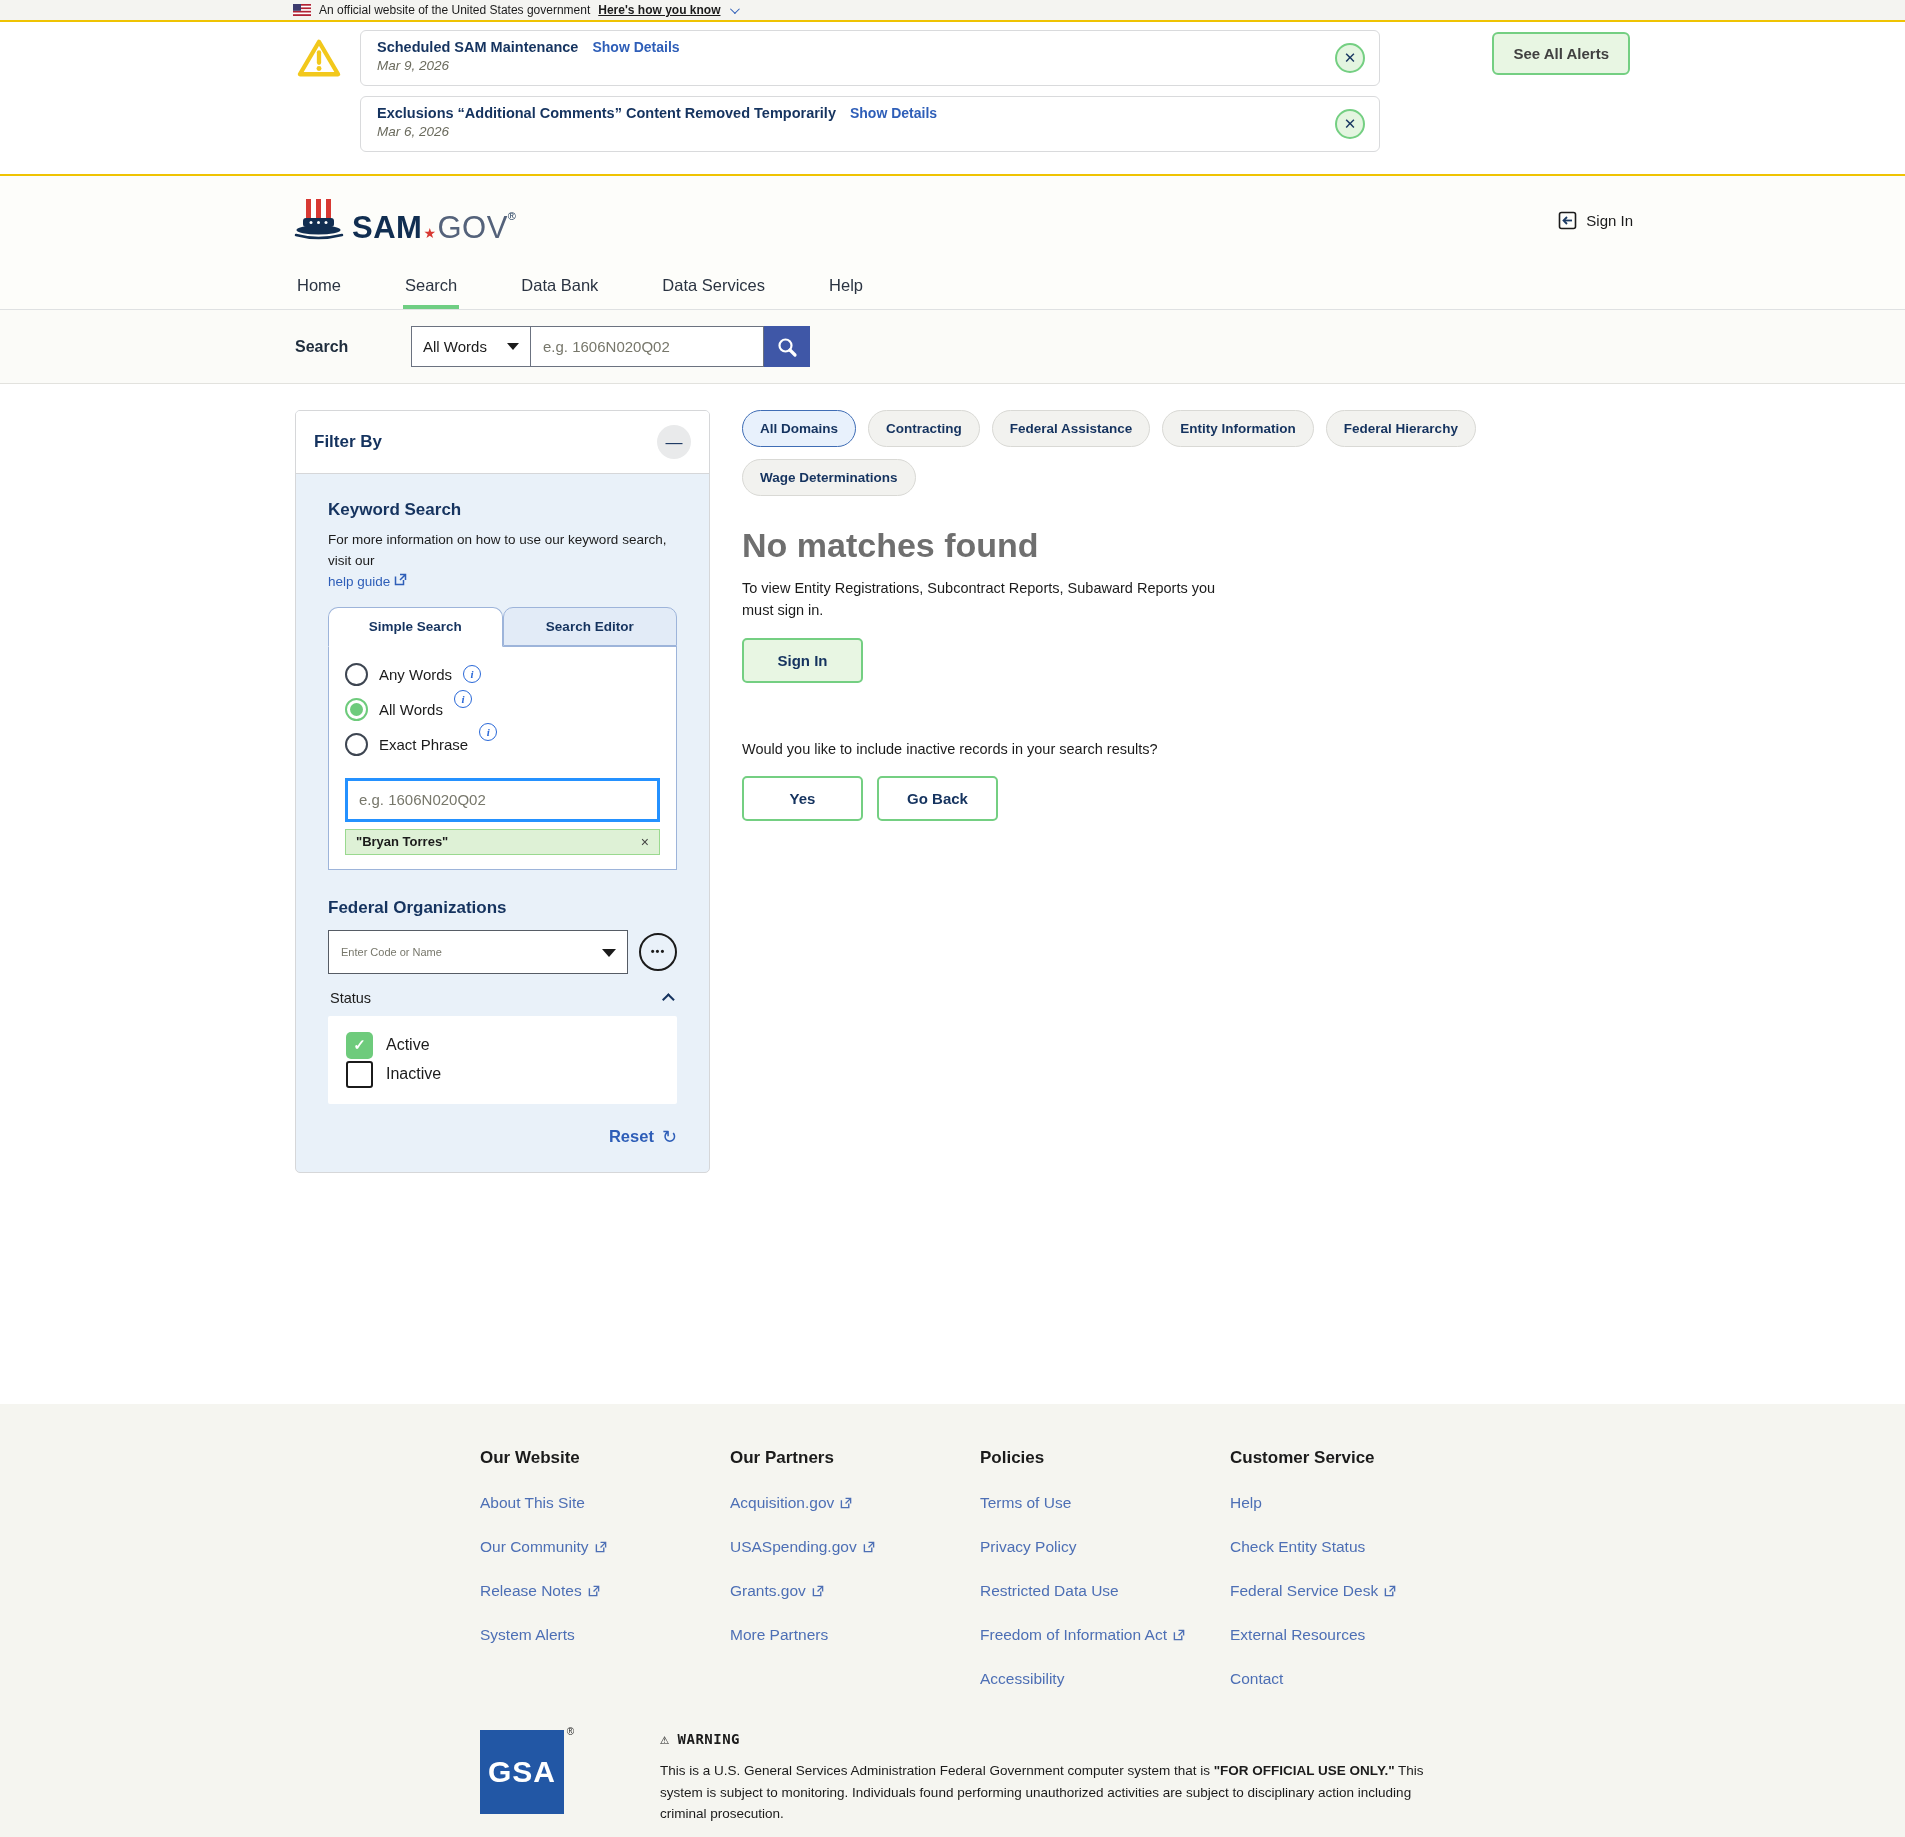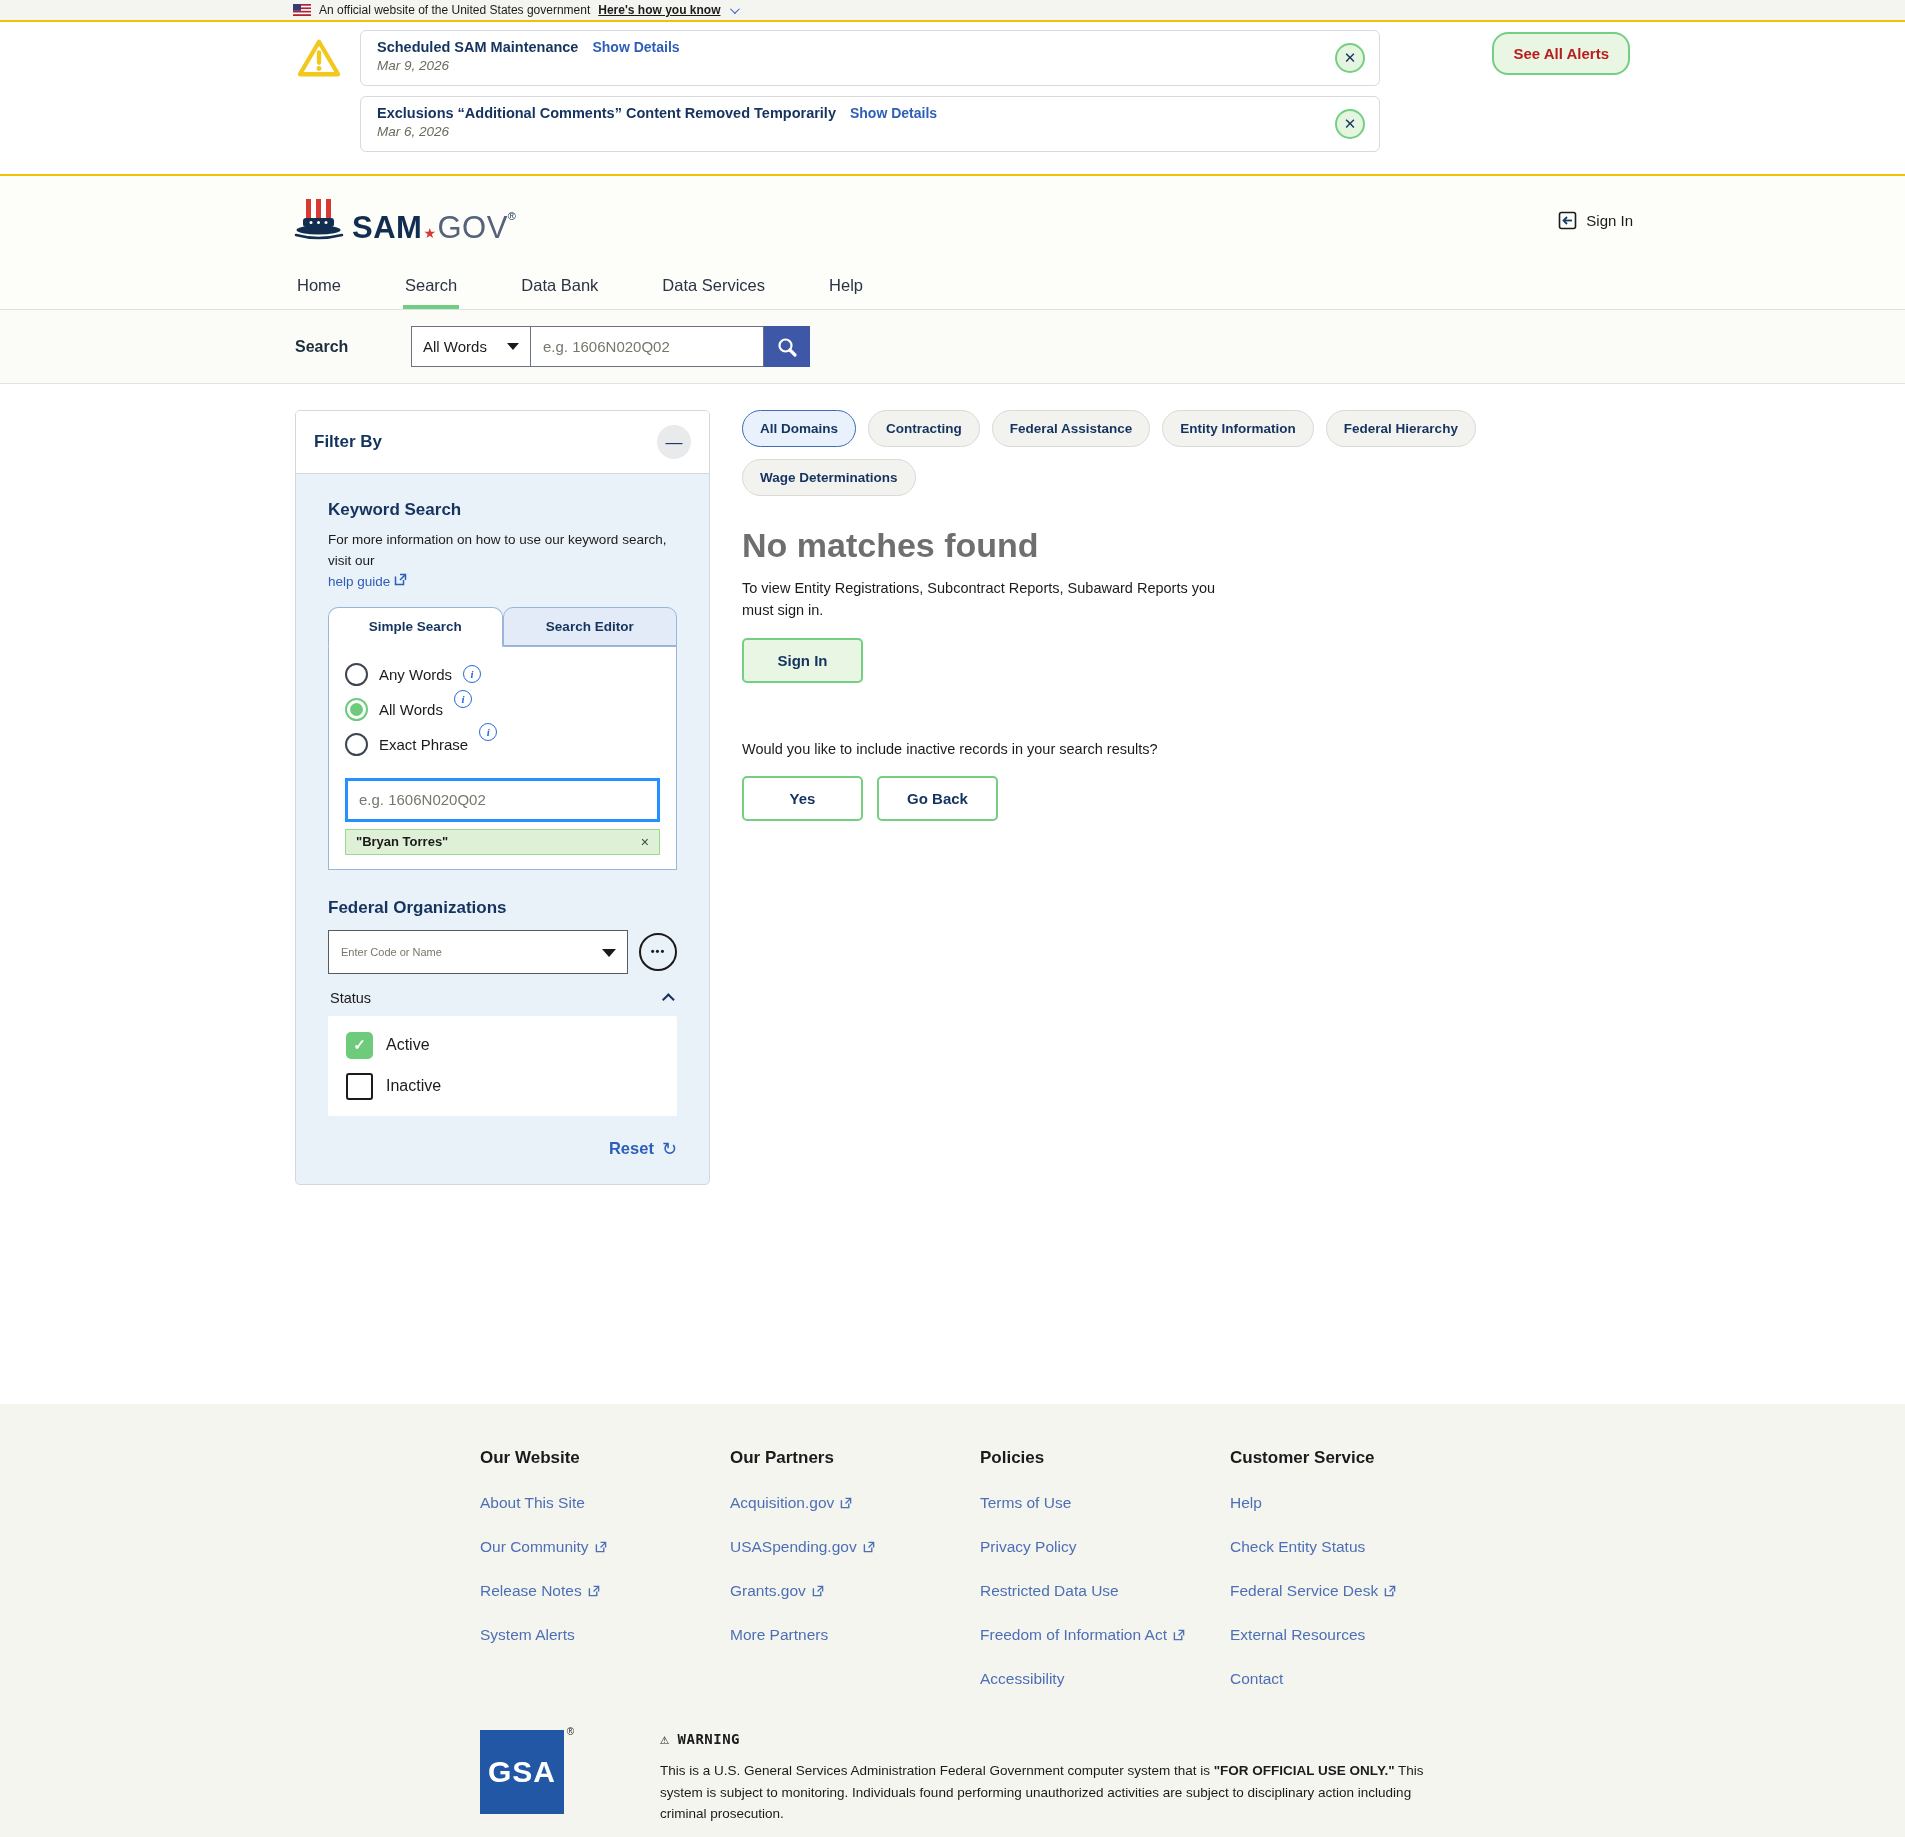--- a/index.html
+++ b/index.html
@@ -39,22 +39,22 @@
   .alert-link { font-weight:600; font-size:14px; color:#2e5eb8; text-decoration:none; cursor:pointer; }
   .alert-date { font-style:italic; font-size:13.5px; color:#6b6b5e; margin-top:3px; }
   .alert-close {
     position:absolute; right:14px; top:50%; transform:translateY(-50%);
     width:30px; height:30px; border-radius:50%;
     border:2px solid #74cf82; background:#e4f5e0;
     color:#15335f; font-size:15px; line-height:26px; text-align:center; cursor:pointer;
   }
   .see-all-alerts {
     position:absolute; right:275px; top:10px;
-    background:#e8f6e3; border:2px solid #74cf82; border-radius:16px;
-    font-weight:700; font-size:15px; color:#b91c1c;
+    background:#e8f6e3; border:2px solid #74cf82; border-radius:6px;
+    font-weight:700; font-size:15px; color:#404040;
     padding:11px 19px; cursor:pointer;
   }
   
   .site-header {
     background:#fdfdfa; height:88px;
     display:flex; align-items:center; justify-content:space-between;
     padding:0 272px 0 292px;
   }
   .brand { display:flex; align-items:flex-end; gap:6px; }
   .brand-text { font-size:31px; letter-spacing:.5px; line-height:1; }
@@ -140,21 +140,21 @@
   .dots-btn {
     width:38px; height:38px; flex:none; border-radius:50%; border:2px solid #1b1b1b;
     background:transparent; color:#1b1b1b; font-size:11px; letter-spacing:1px;
     line-height:1; cursor:pointer; font-weight:700;
   }
   .status-row { display:flex; align-items:center; justify-content:space-between; margin-top:16px; padding:0 2px; }
   .status-label { font-size:14.5px; color:#1b1b1b; }
   .chev-up { width:9px; height:9px; border-left:2px solid #15335f; border-top:2px solid #15335f; transform:rotate(45deg) translateY(3px); cursor:pointer; }
   .checkbox-panel { background:#fff; border-radius:2px; margin-top:10px; padding:16px 18px; }
   .cb-row { display:flex; align-items:center; gap:13px; }
-  .cb-row + .cb-row { margin-top:14px; }
+  .cb-row + .cb-row { margin-top:2px; }
   .cb { width:27px; height:27px; flex:none; border-radius:5px; cursor:pointer; }
   .cb.checked { background:#6ecb7c; color:#fff; font-size:15px; font-weight:700; display:flex; align-items:center; justify-content:center; }
   .cb.unchecked { background:#fff; border:2px solid #1b1b1b; border-radius:3px; }
   .cb-label { font-size:16px; color:#1b1b1b; }
   .reset-row { display:flex; justify-content:flex-end; align-items:center; gap:8px; margin-top:22px; color:#2e5eb8; font-weight:700; font-size:16.5px; cursor:pointer; }
   .reset-icon { font-weight:400; font-size:18px; }
   
   .results { margin-left:32px; flex:1; max-width:860px; }
   .pills { display:flex; gap:12px; flex-wrap:wrap; }
   .pill {

